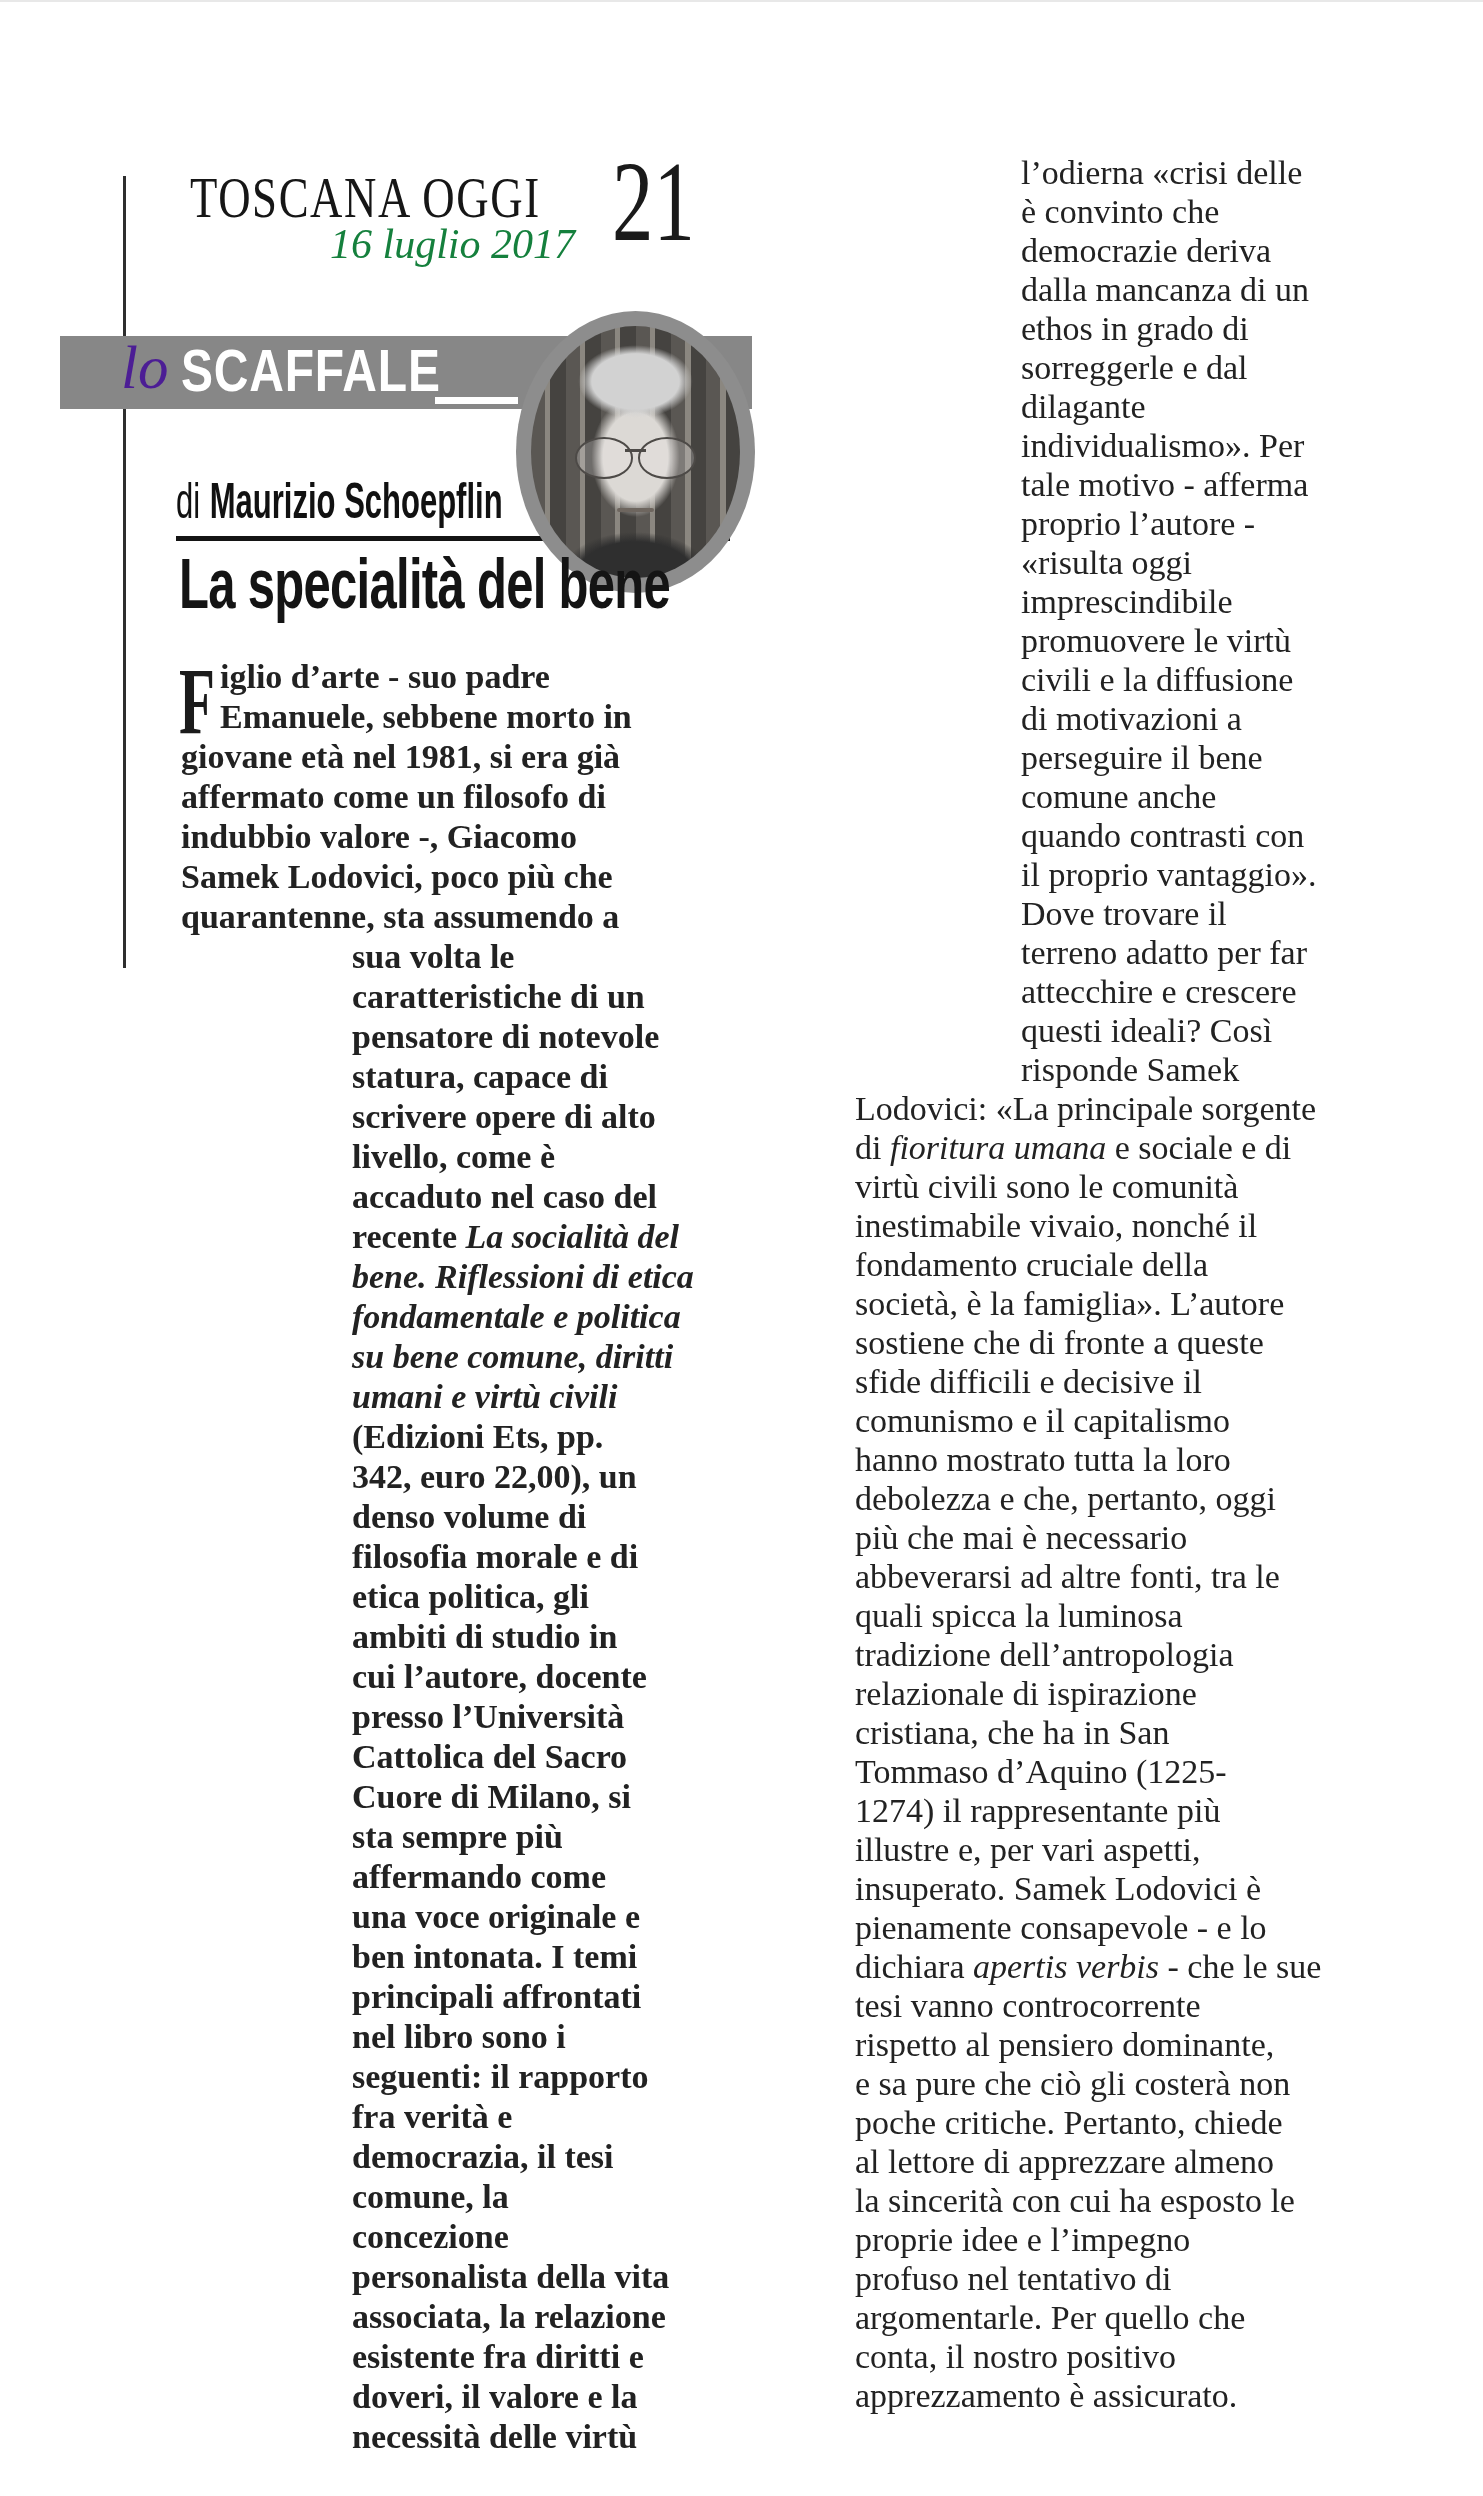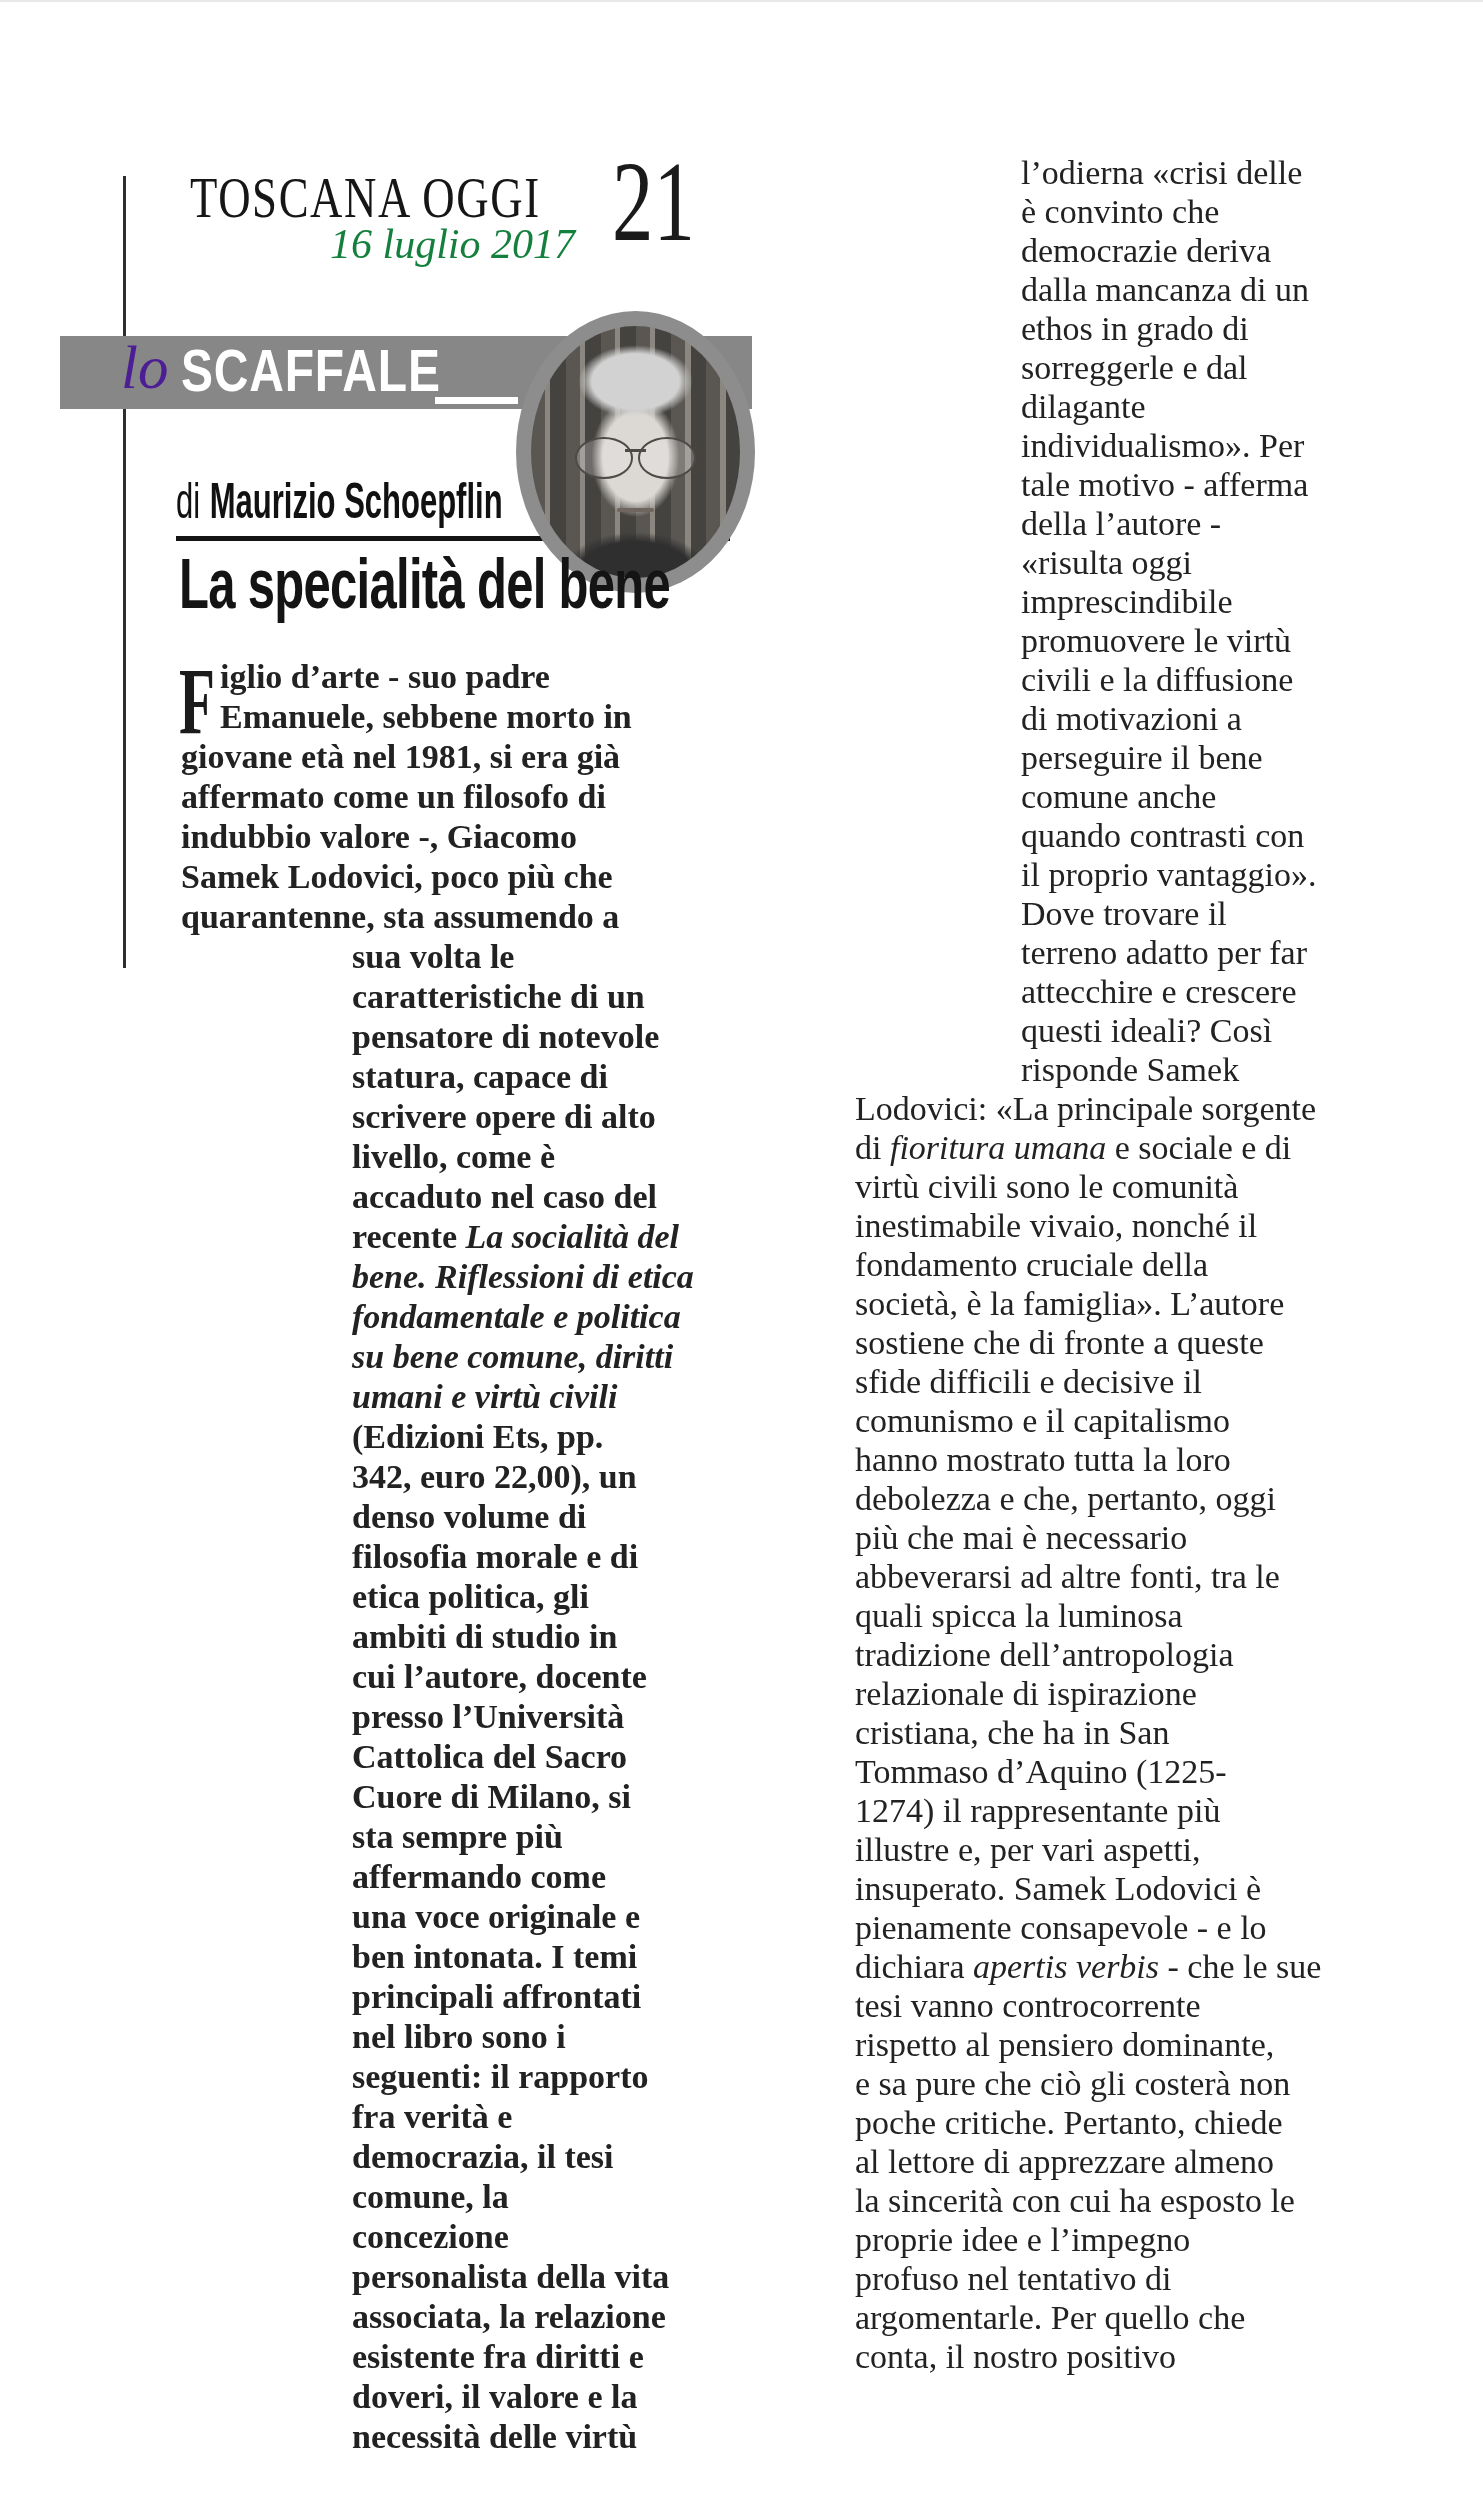--- a/index.html
+++ b/index.html
@@ -192,21 +192,21 @@
     <div class="narrow">
         <div class="line"><span>l’odierna «crisi delle</span></div>
         <div class="line"><span>è convinto che</span></div>
         <div class="line"><span>democrazie deriva</span></div>
         <div class="line"><span>dalla mancanza di un</span></div>
         <div class="line"><span>ethos in grado di</span></div>
         <div class="line"><span>sorreggerle e dal</span></div>
         <div class="line"><span>dilagante</span></div>
         <div class="line"><span>individualismo». Per</span></div>
         <div class="line"><span>tale motivo - afferma</span></div>
-        <div class="line"><span>della l’autore -</span></div>
+        <div class="line"><span>proprio l’autore -</span></div>
         <div class="line"><span>«risulta oggi</span></div>
         <div class="line"><span>imprescindibile</span></div>
         <div class="line"><span>promuovere le virtù</span></div>
         <div class="line"><span>civili e la diffusione</span></div>
         <div class="line"><span>di motivazioni a</span></div>
         <div class="line"><span>perseguire il bene</span></div>
         <div class="line"><span>comune anche</span></div>
         <div class="line"><span>quando contrasti con</span></div>
         <div class="line"><span>il proprio vantaggio».</span></div>
         <div class="line"><span>Dove trovare il</span></div>
@@ -242,17 +242,18 @@
         <div class="line"><span>tesi vanno controcorrente</span></div>
         <div class="line"><span>rispetto al pensiero dominante,</span></div>
         <div class="line"><span>e sa pure che ciò gli costerà non</span></div>
         <div class="line"><span>poche critiche. Pertanto, chiede</span></div>
         <div class="line"><span>al lettore di apprezzare almeno</span></div>
         <div class="line"><span>la sincerità con cui ha esposto le</span></div>
         <div class="line"><span>proprie idee e l’impegno</span></div>
         <div class="line"><span>profuso nel tentativo di</span></div>
         <div class="line"><span>argomentarle. Per quello che</span></div>
         <div class="line"><span>conta, il nostro positivo</span></div>
+        <div class="line"><span>apprezzamento è assicurato.</span></div>
       </div>
   </div>
 
 </div>
 
 
 </body></html>

